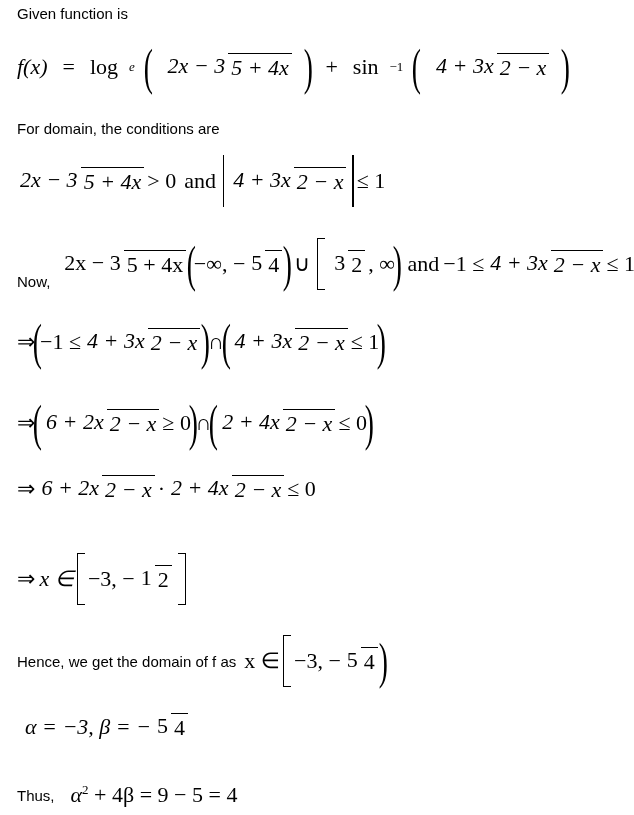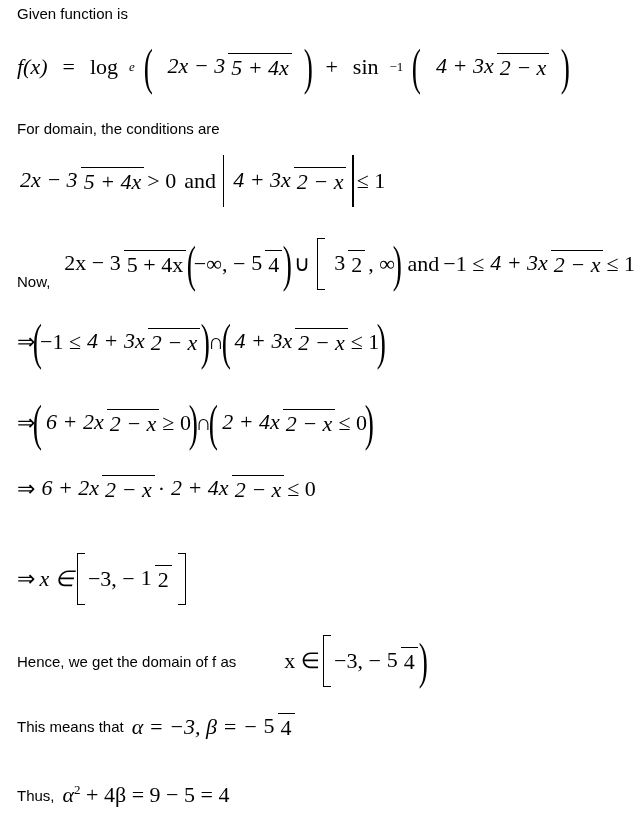--- a/index.html
+++ b/index.html
@@ -157,43 +157,42 @@
   <span class="it" style="margin-left:4px;">x ∈</span>
   <span class="br-l"></span>
   <span>−3, −</span>
   <span class="frac">
     <span class="num">1</span>
     <span class="den">2</span>
   </span>
   <span class="br-r"></span>
 </div>
 
-<div class="row" style="top:635px;gap:40px;">
+<div class="row" style="top:635px;">
   <span class="sans">Hence, we get the domain of f as</span>
   <span class="math" style="display:inline-flex;align-items:center;margin-left:8px;">
     <span>x ∈</span>
     <span class="br-l"></span>
     <span>−3, −</span>
     <span class="frac">
       <span class="num">5</span>
       <span class="den">4</span>
     </span>
     <span class="big">)</span>
   </span>
 </div>
 
 <div class="row" style="top:713px;">
-  <span class="sans">This means that</span>
   <span class="math" style="display:inline-flex;align-items:center;margin-left:8px;">
     <span class="it">α = −3, β = −</span>
     <span class="frac">
       <span class="num">5</span>
       <span class="den">4</span>
     </span>
   </span>
 </div>
 
 <div class="row" style="top:782px;justify-content:space-between;">
   <span class="sans">Thus,</span>
-  <span class="math" style="margin-left:8px;">
+  <span class="math" style="margin-left:16px;">
     <span class="it">α</span><sup>2</sup><span> + 4β = 9 − 5 = 4</span>
   </span>
 </div>
 
 </body></html>

